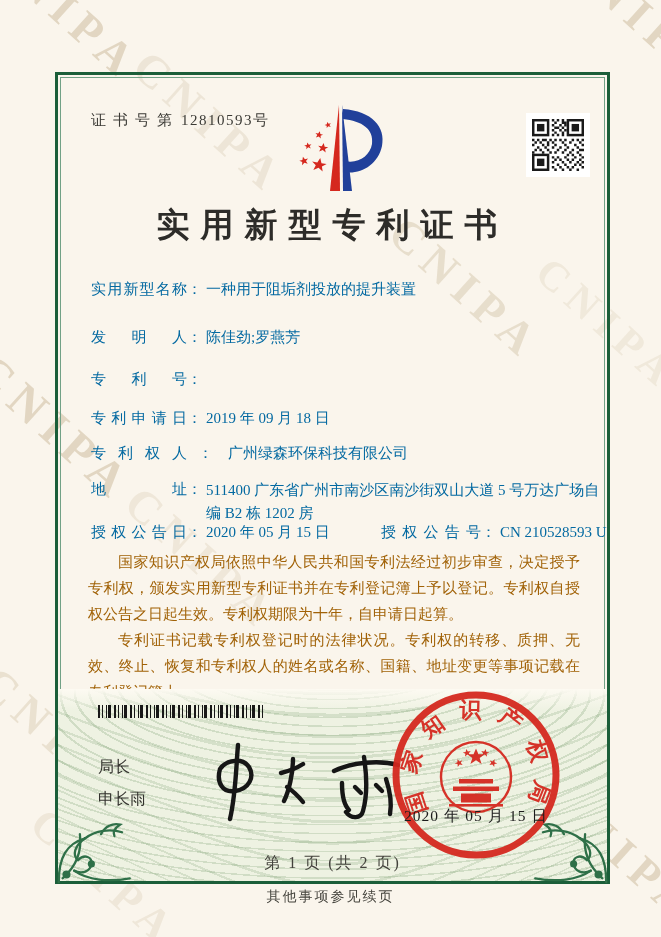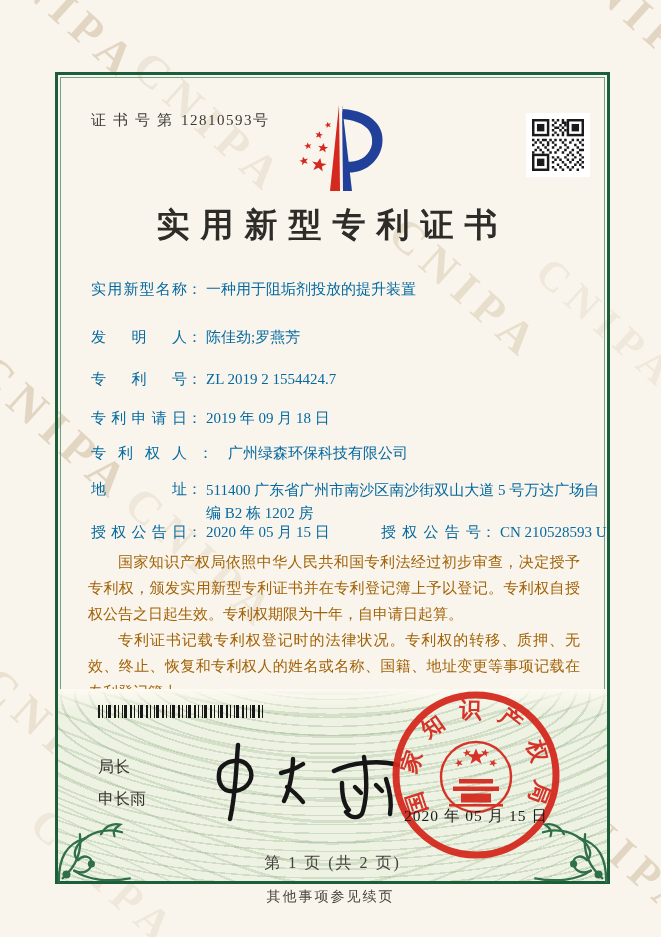--- a/index.html
+++ b/index.html
@@ -156,21 +156,20 @@
       <span class="val">一种用于阻垢剂投放的提升装置</span>
   </div>
   <div class="row" style="top:252px;">
     <span class="lbl">发明人</span>
       <span class="colon">：</span>
       <span class="val">陈佳劲;罗燕芳</span>
   </div>
   <div class="row" style="top:294px;">
     <span class="lbl">专利号</span>
       <span class="colon">：</span>
-      <span class="val">ZL 2019 2 1554424.7</span>
   </div>
   <div class="row" style="top:333px;">
     <span class="lbl">专利申请日</span>
       <span class="colon">：</span>
       <span class="val">2019 年 09 月 18 日</span>
   </div>
   <div class="row" style="top:368px;gap:11px;">
     <span class="lbl">专利权人</span>
       <span class="colon">：</span>
       <span class="val">广州绿森环保科技有限公司</span>

